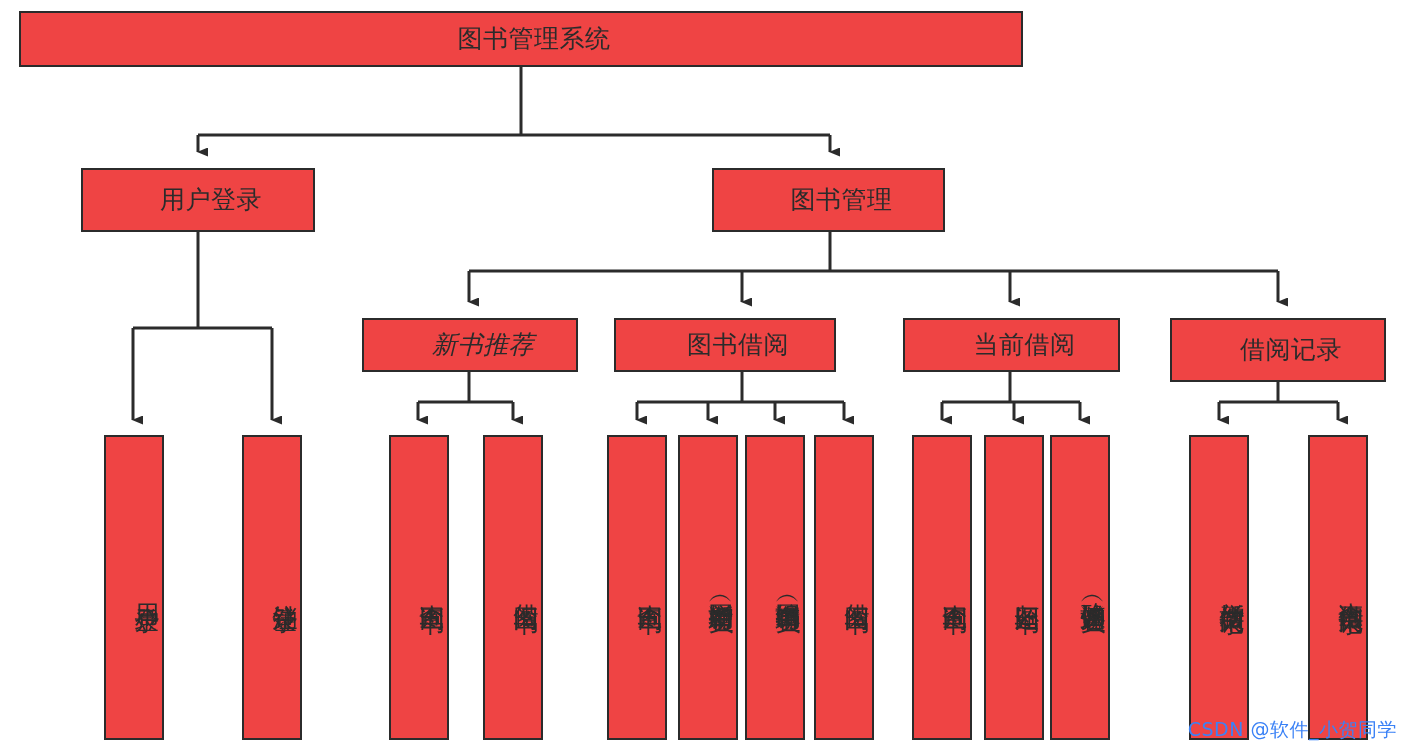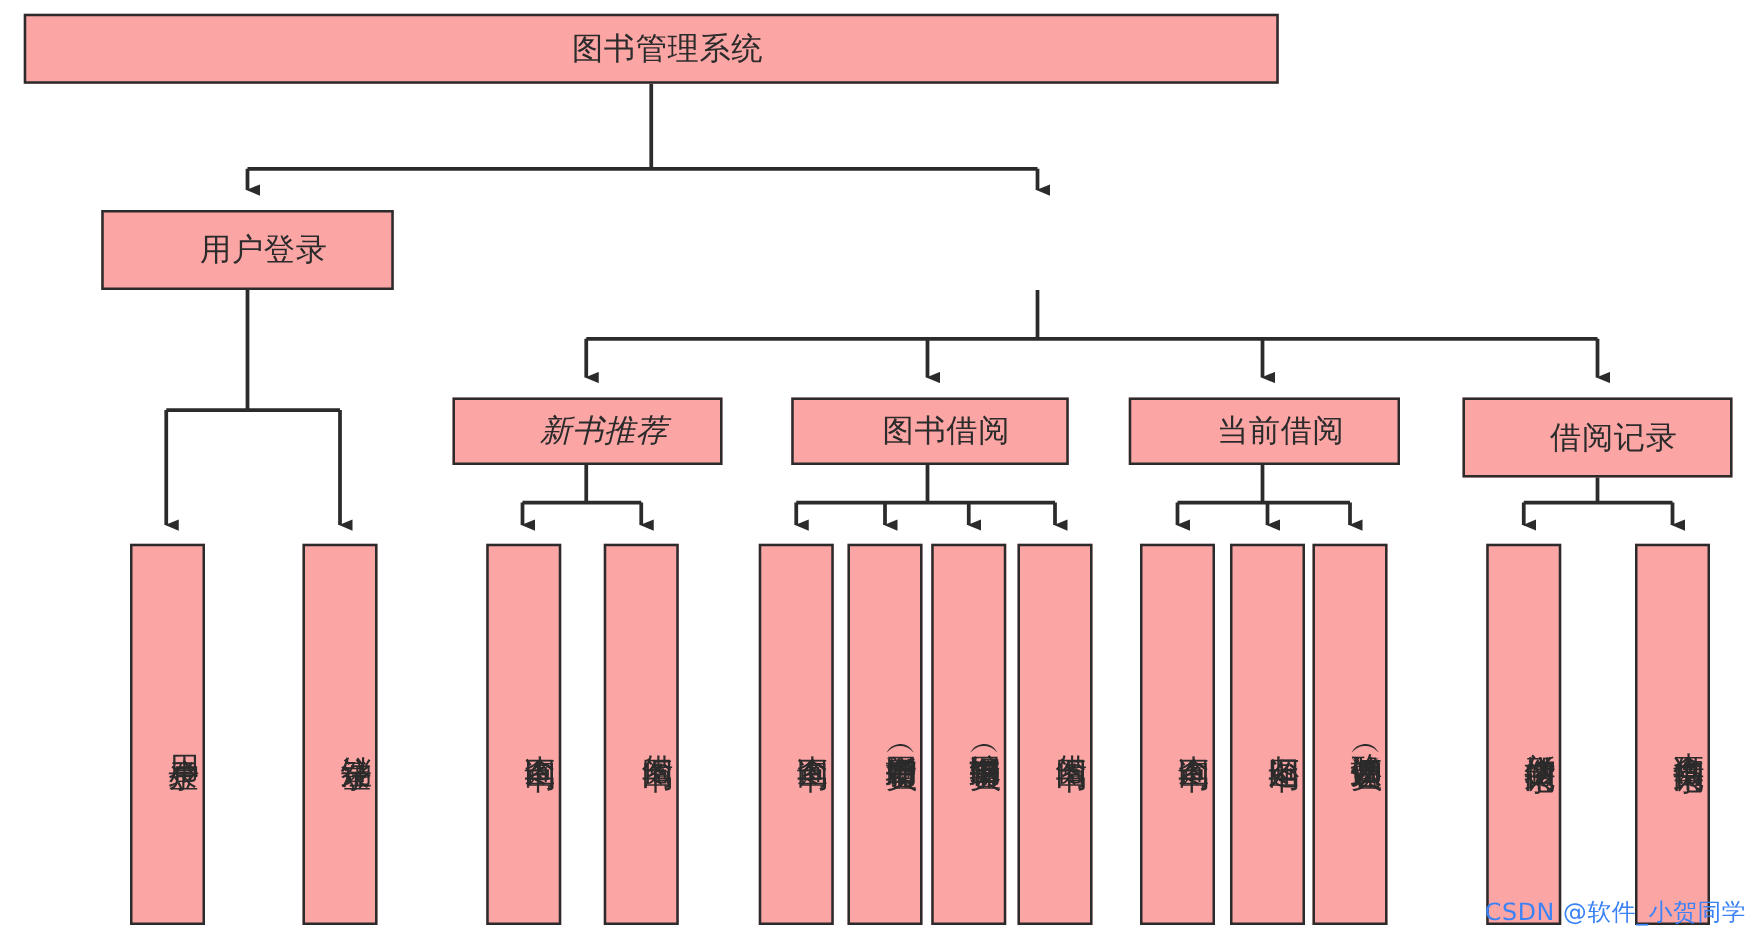--- a/index.html
+++ b/index.html
@@ -18,21 +18,21 @@
     position: absolute;
     left: 0;
     top: 0;
     width: 1405px;
     height: 747px;
   }
   .node-box {
     position: absolute;
     box-sizing: border-box;
     border: 2px solid #2b2b2b;
-    background: #fca5a5;
+    background: #ef4444;
     display: flex;
     align-items: center;
     justify-content: center;
     text-align: center;
     color: #2b2b2b;
     padding-left: 26px;
   }
   .node-h {
     font-size: 25px;
     line-height: 1.1;
@@ -122,25 +122,28 @@
     </g>
   </svg>
 
   <div class="node-box node-h" style="left:19px; top:11px; width:1004px; height:56px;">
     <span>图书管理系统</span>
   </div>
 
   <div class="node-box node-h" style="left:81px; top:168px; width:234px; height:64px;">
     <span>用户登录</span>
   </div>
+  <div class="node-box node-h" style="left:712px; top:168px; width:233px; height:64px;">
+    <span>图书管理</span>
+  </div>
 
   <div class="node-box node-h" style="left:362px; top:318px; width:216px; height:54px;font-style:italic;">
     <span>新书推荐</span>
   </div>
-  <div class="node-box node-h" style="left:633px; top:318px; width:222px; height:54px;">
+  <div class="node-box node-h" style="left:614px; top:318px; width:222px; height:54px;">
     <span>图书借阅</span>
   </div>
   <div class="node-box node-h" style="left:903px; top:318px; width:217px; height:54px;">
     <span>当前借阅</span>
   </div>
   <div class="node-box node-h" style="left:1170px; top:318px; width:216px; height:64px;">
     <span>借阅记录</span>
   </div>
 
   <div class="node-box" style="left:104px; top:435px; width:60px; height:305px;">

